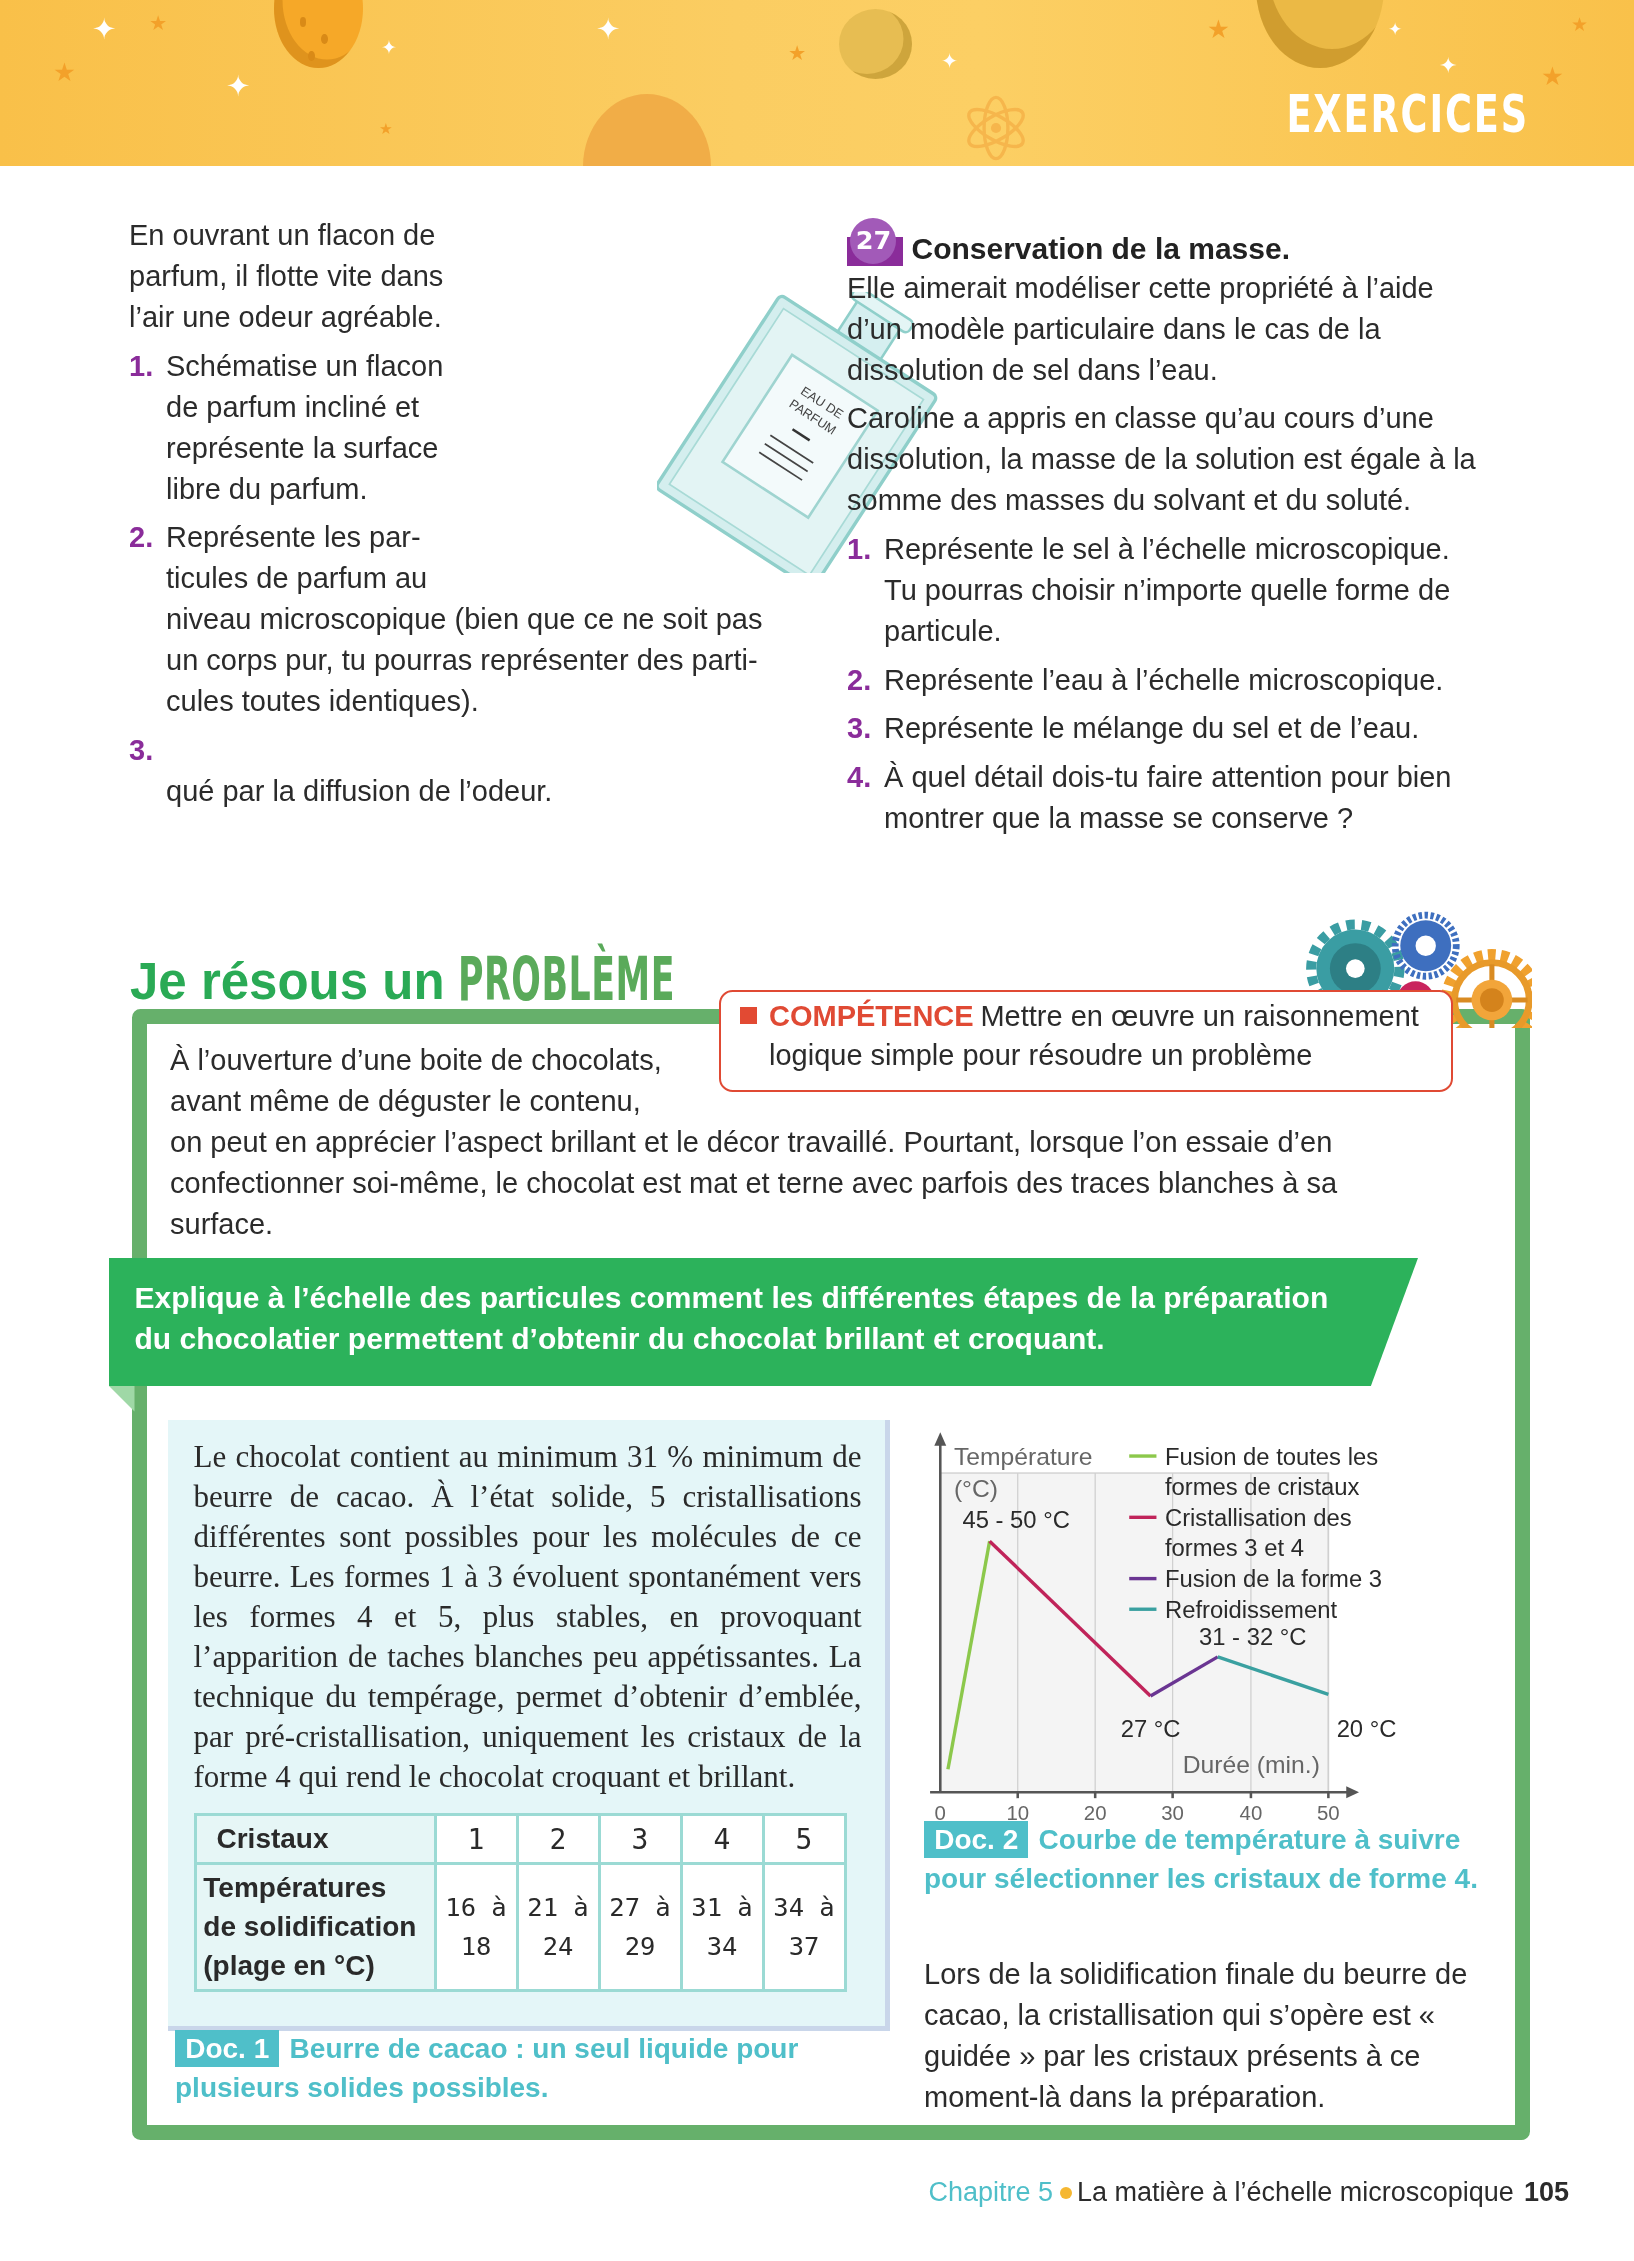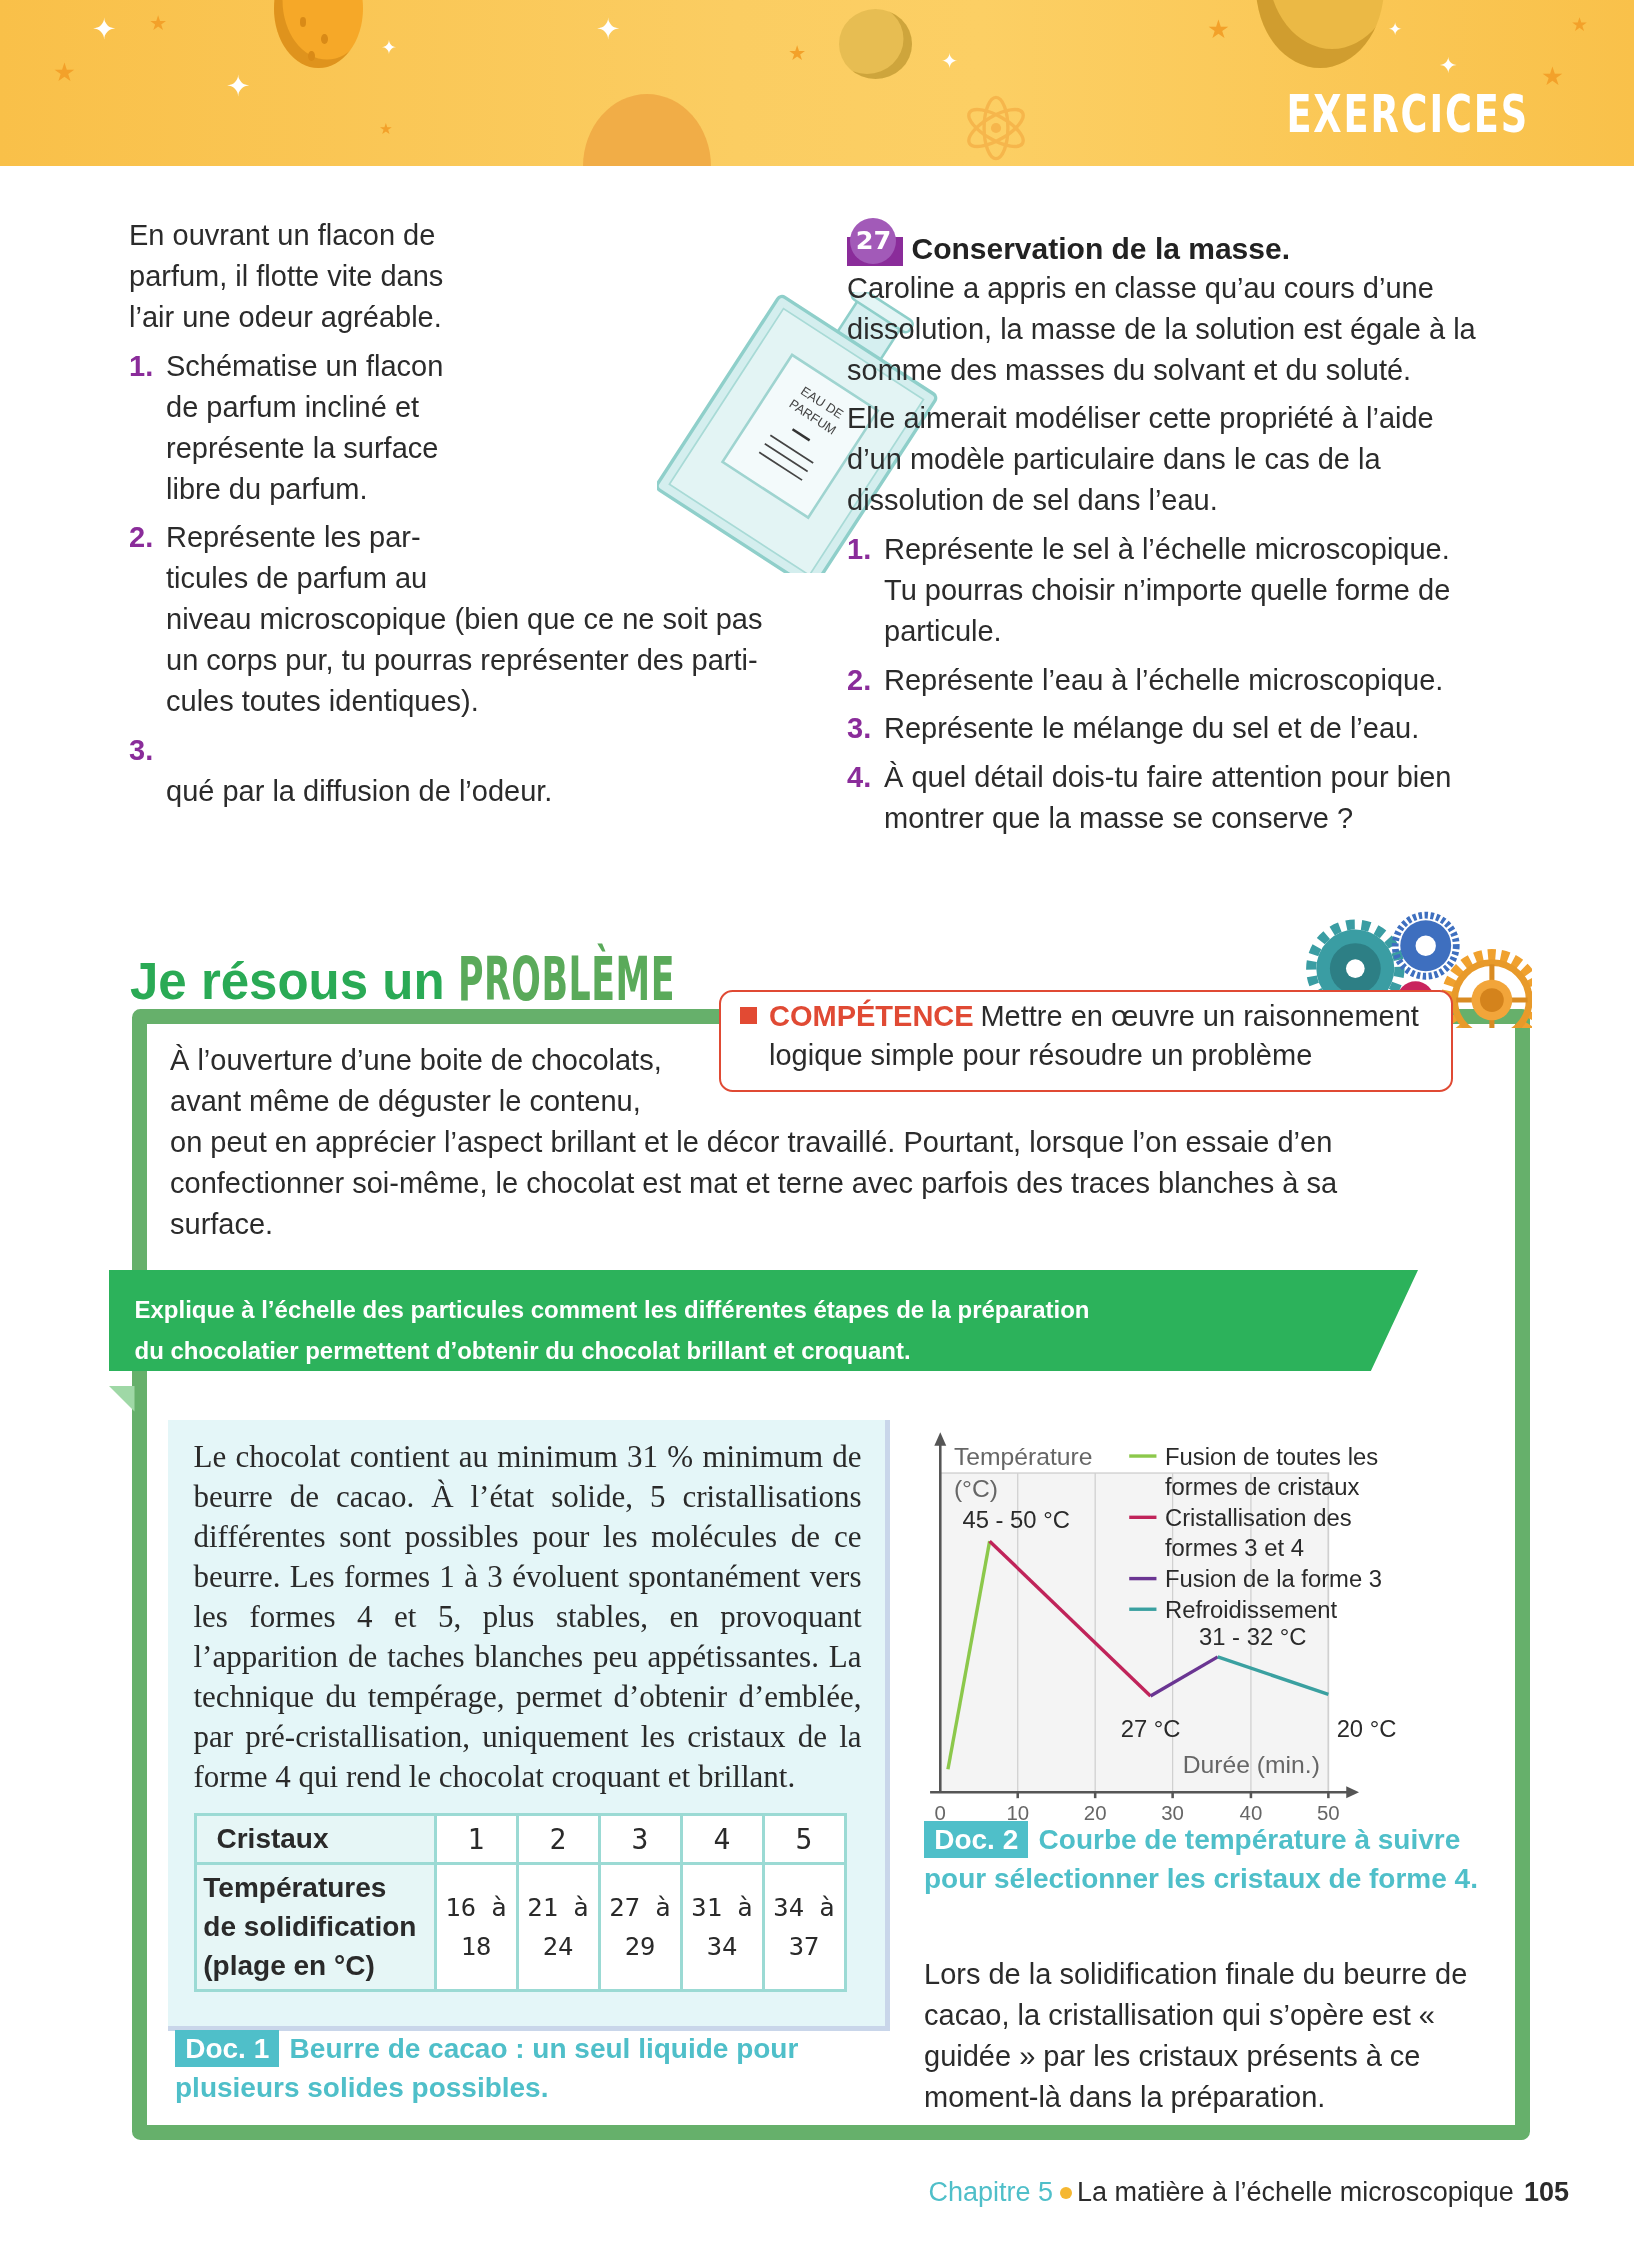--- a/index.html
+++ b/index.html
@@ -66,23 +66,23 @@
     font-size: 29px; line-height: 39px; color: #2b2b2b;
   }
   .competence .sq { display: inline-block; width: 17px; height: 17px; background: #e24a33; margin-right: 12px; vertical-align: 1.7px; }
   .competence .label { color: #e04a34; font-weight: bold; margin-right: 6.8px; }
   .competence .l2 { padding-left: 29px; display: block; }
 
   .intro { position: absolute; left: 170px; top: 1040px; width: 1277px; font-size: 29px; line-height: 41px; color: #2b2b2b; }
   .intro .short { display: block; width: 528px; }
 
   .band {
-    position: absolute; left: 109px; top: 1258px; width: 1309px; height: 101px;
+    position: absolute; left: 109px; top: 1258px; width: 1309px; height: 128px;
     background: #2cb25b; clip-path: polygon(0 0, 100% 0, 96.4% 100%, 0 100%);
-    padding: 19px 25.5px; color: #fff; font-weight: bold; font-size: 24px; line-height: 41px; margin-top: 12px;
+    padding: 19px 25.5px; color: #fff; font-weight: bold; font-size: 30px; line-height: 41px;
   }
   .band-fold { position: absolute; left: 109px; top: 1386px; width: 25.5px; height: 25.5px; background: #9fd8a6; clip-path: polygon(0 0, 100% 0, 100% 100%); }
 
   
   .doc1 {
     position: absolute; left: 168px; top: 1420px; width: 722px; height: 611px;
     background: #e4f6f8; border-right: 5.1px solid #c9d6ea; border-bottom: 5.1px solid #c9d6ea;
   }
   .doc1 .txt {
     position: absolute; left: 25.5px; top: 17px; width: 668px;
@@ -198,28 +198,28 @@
 
 <div class="ex ex-27">
   <div class="ex-head">
     <div class="badge">
       <div class="base"></div>
       <div class="circ">27</div>
     </div>
     <div class="ex-title">Conservation de la masse.</div>
   </div>
   <p>
+    <span>Elle aimerait modéliser cette propriété à l’aide</span><br>
+    <span>d’un modèle particulaire dans le cas de la</span><br>
+    <span>dissolution de sel dans l’eau.</span>
+  </p>
+  <p>
     <span>Caroline a appris en classe qu’au cours d’une</span><br>
     <span>dissolution, la masse de la solution est égale à la</span><br>
     <span>somme des masses du solvant et du soluté.</span>
-  </p>
-  <p>
-    <span>Elle aimerait modéliser cette propriété à l’aide</span><br>
-    <span>d’un modèle particulaire dans le cas de la</span><br>
-    <span>dissolution de sel dans l’eau.</span>
   </p>
   <ol>
     <li>
       <span class="num">1.</span>
       <span>Représente le sel à l’échelle microscopique.</span><br>
       <span>Tu pourras choisir n’importe quelle forme de</span><br>
       <span>particule.</span>
     </li>
     <li>
       <span class="num">2.</span>

